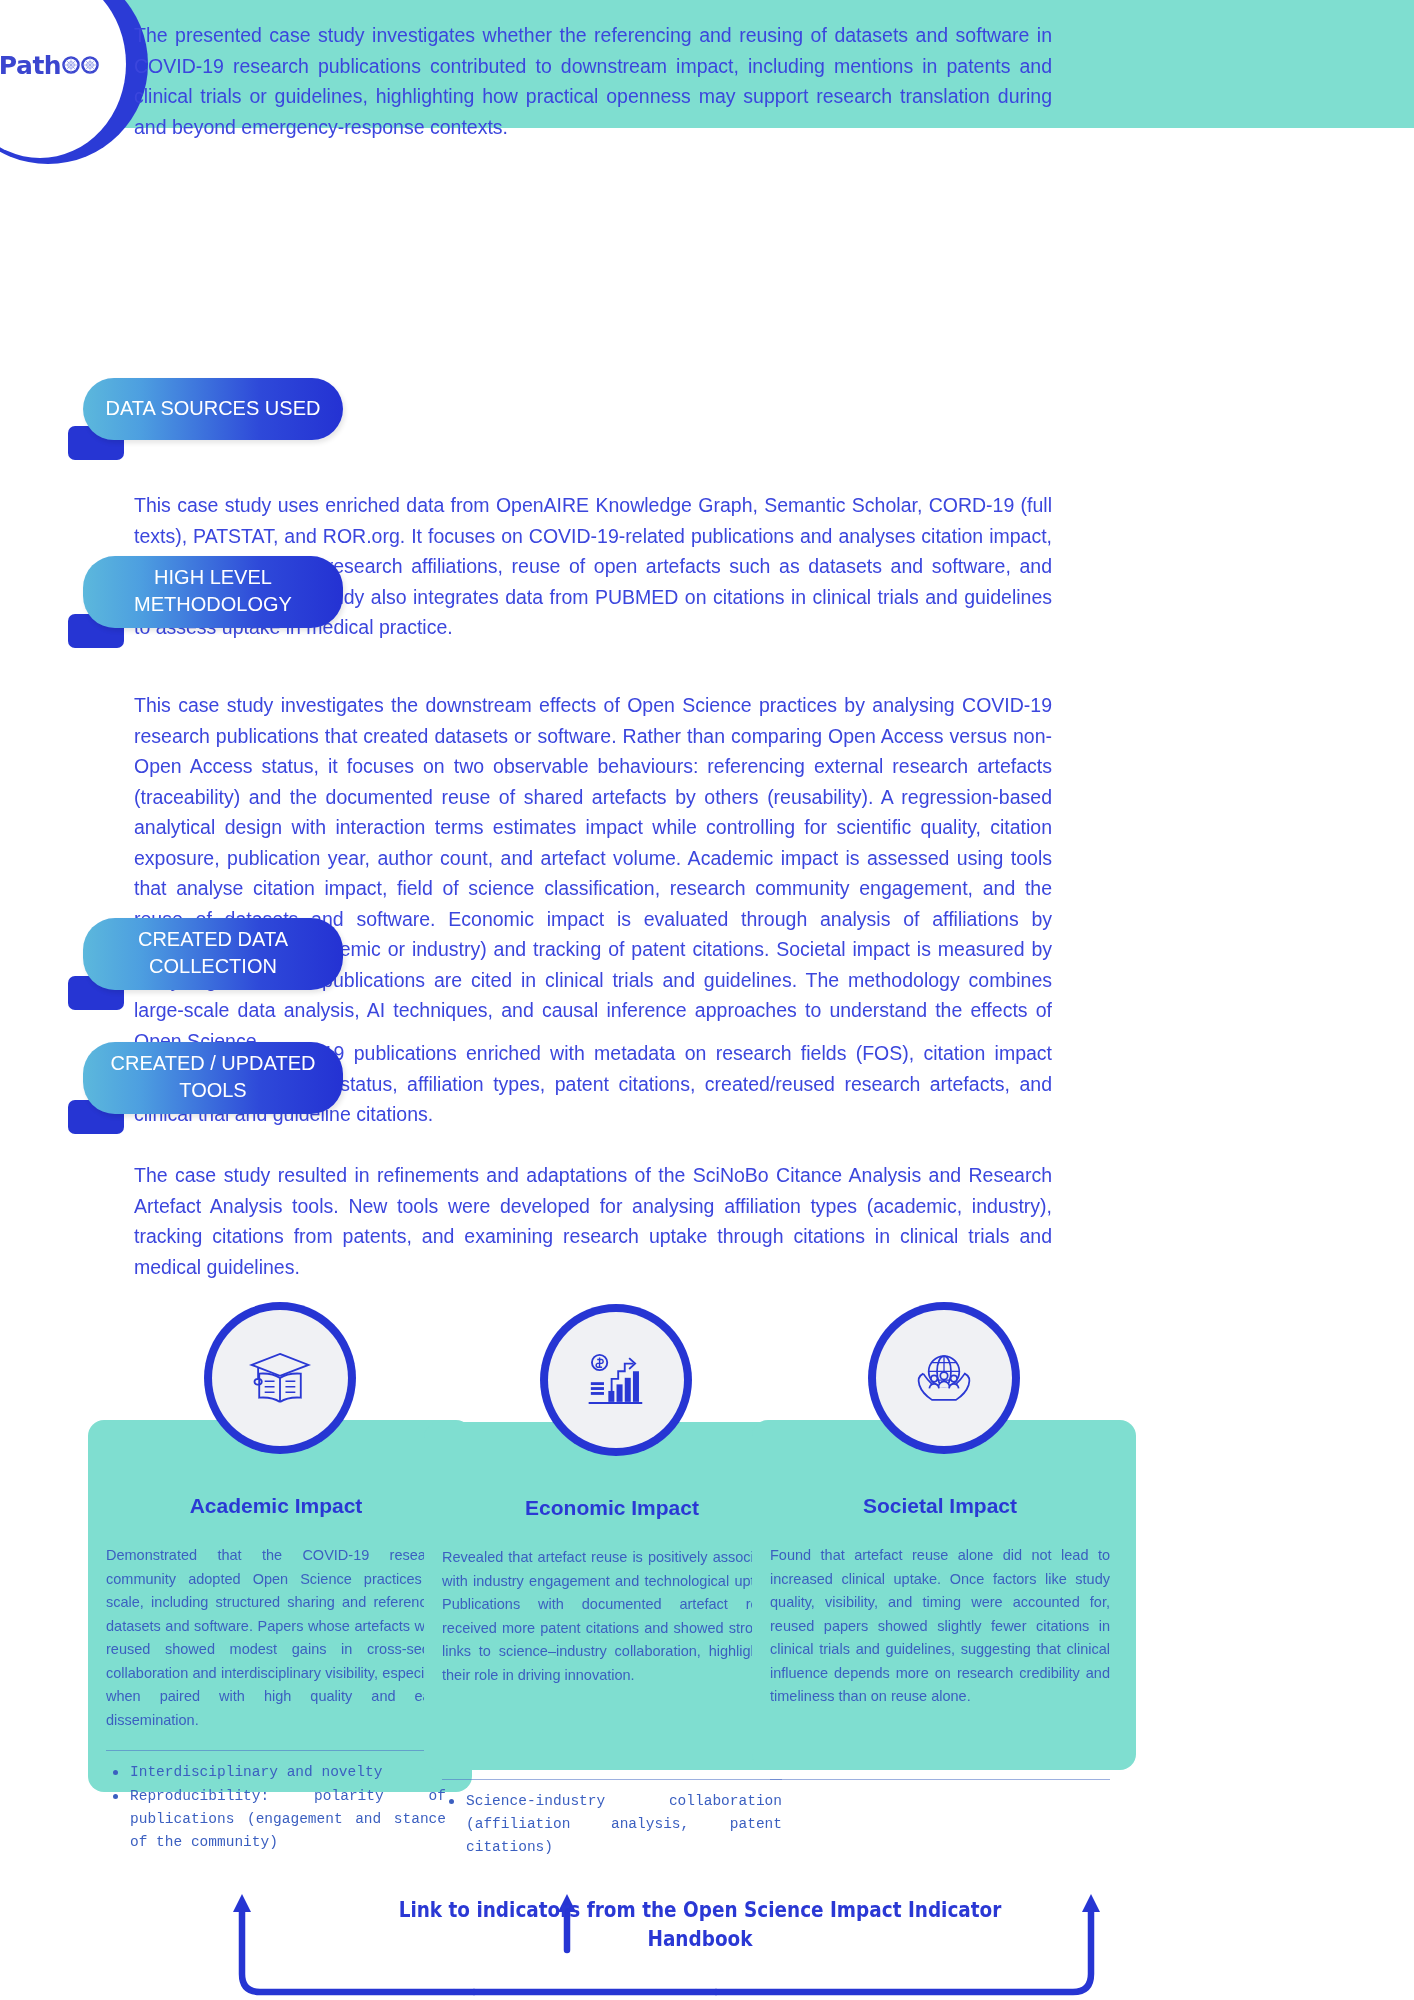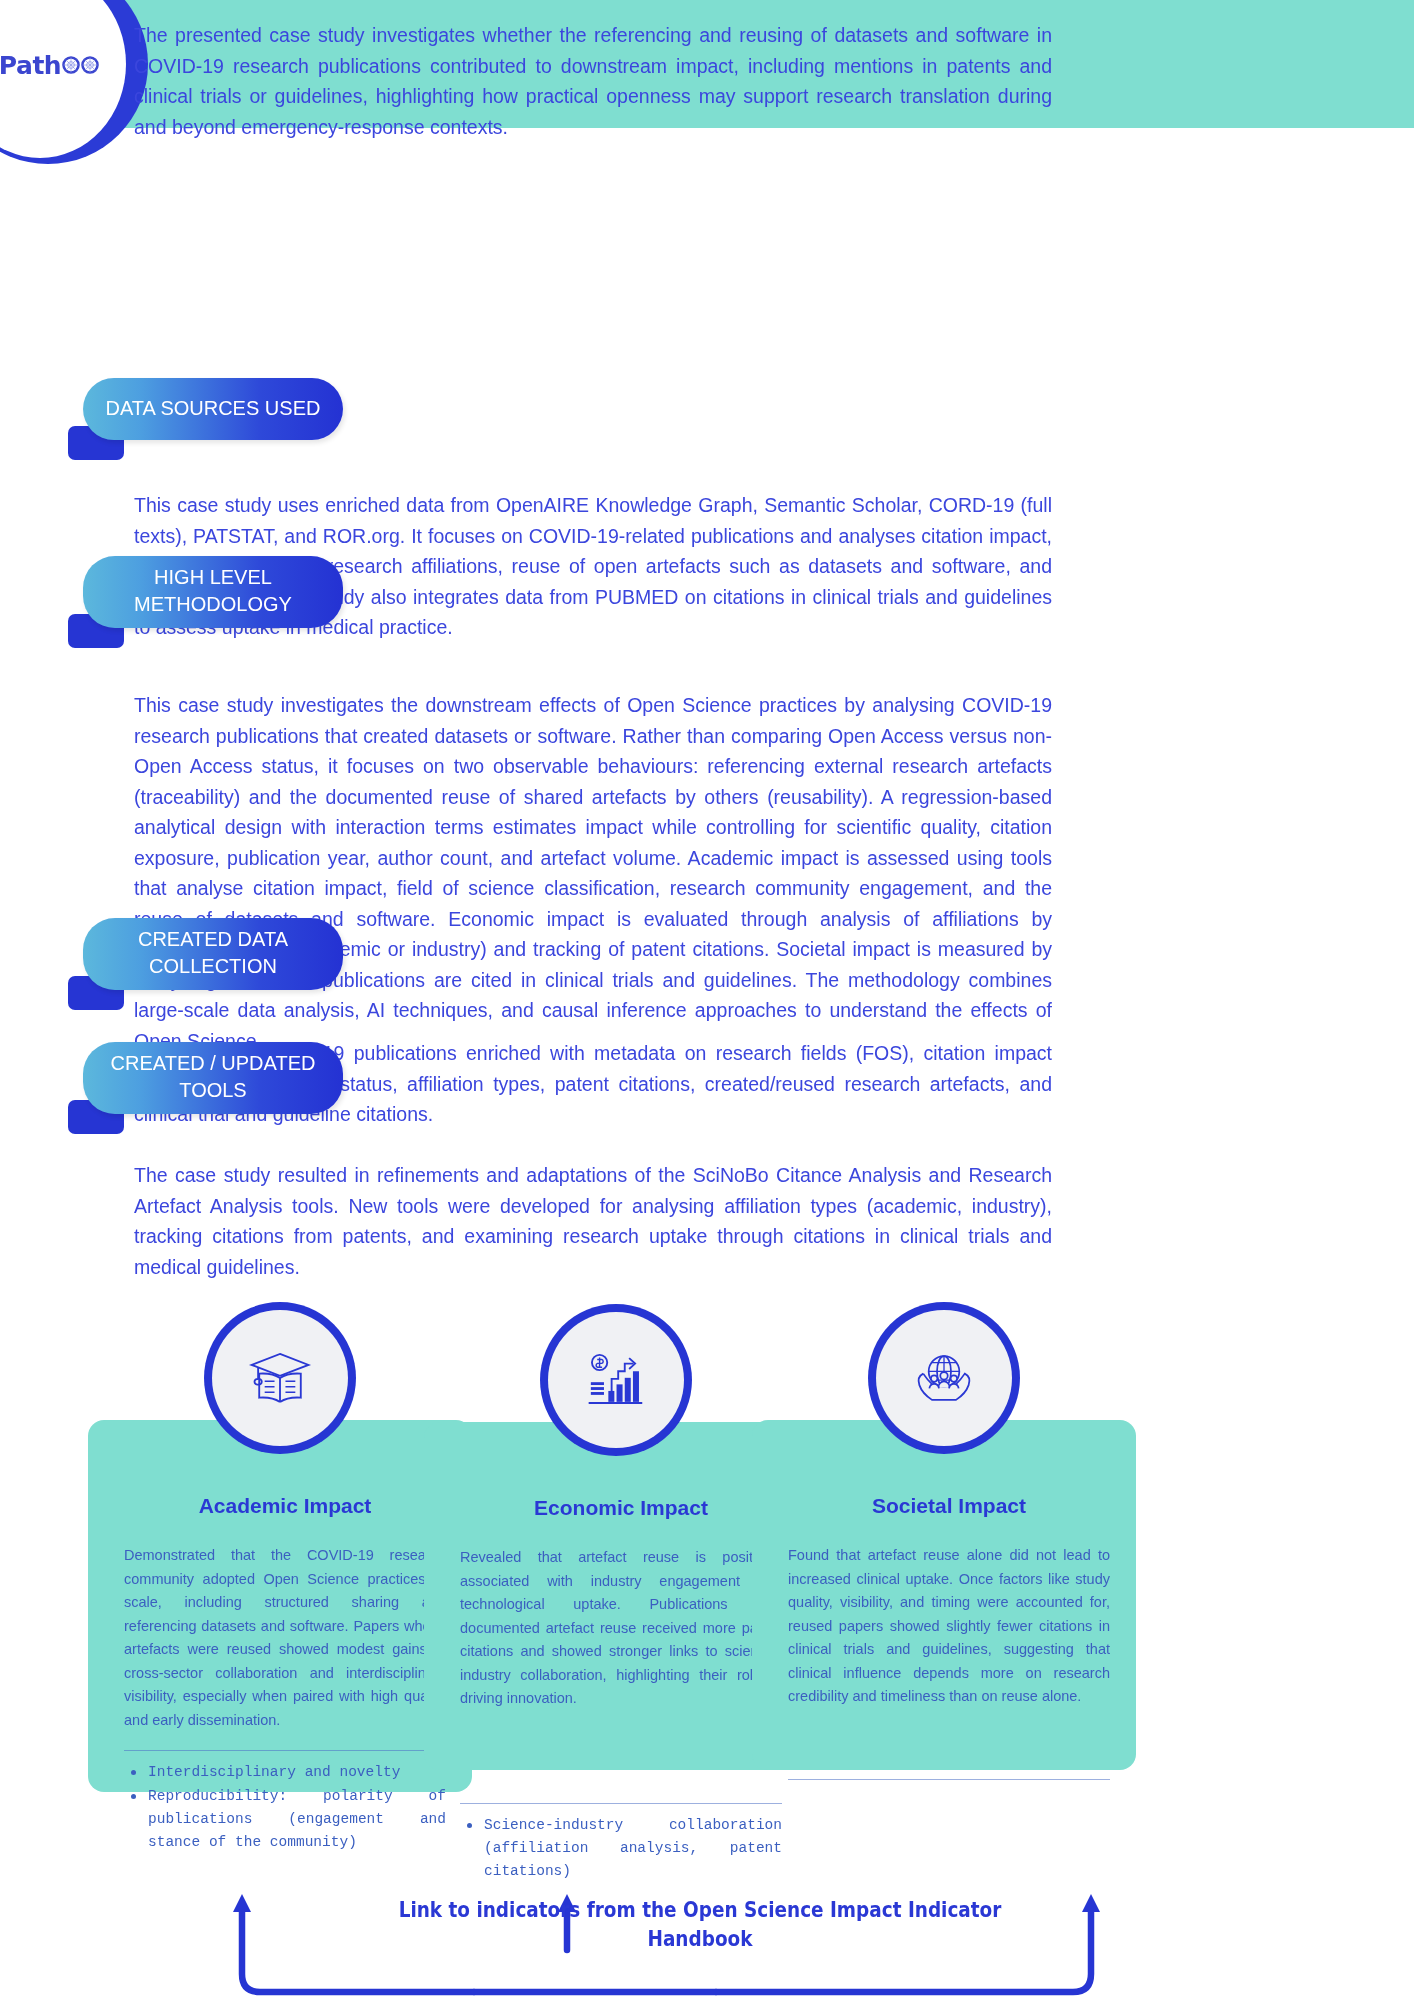--- a/index.html
+++ b/index.html
@@ -154,21 +154,21 @@
     left: 0;
     top: 1300px;
     width: 1414px;
     height: 560px;
   }
   .card {
     position: absolute;
     width: 384px;
     background: #7fded0;
     border-radius: 16px;
-    padding: 74px 26px 22px 36px;
+    padding: 74px 26px 22px 18px;
   }
   .card-icon-ring {
     position: absolute;
     top: -118px;
     left: 50%;
     transform: translateX(-50%);
     width: 152px;
     height: 152px;
     border-radius: 50%;
     background: #2635d3;

